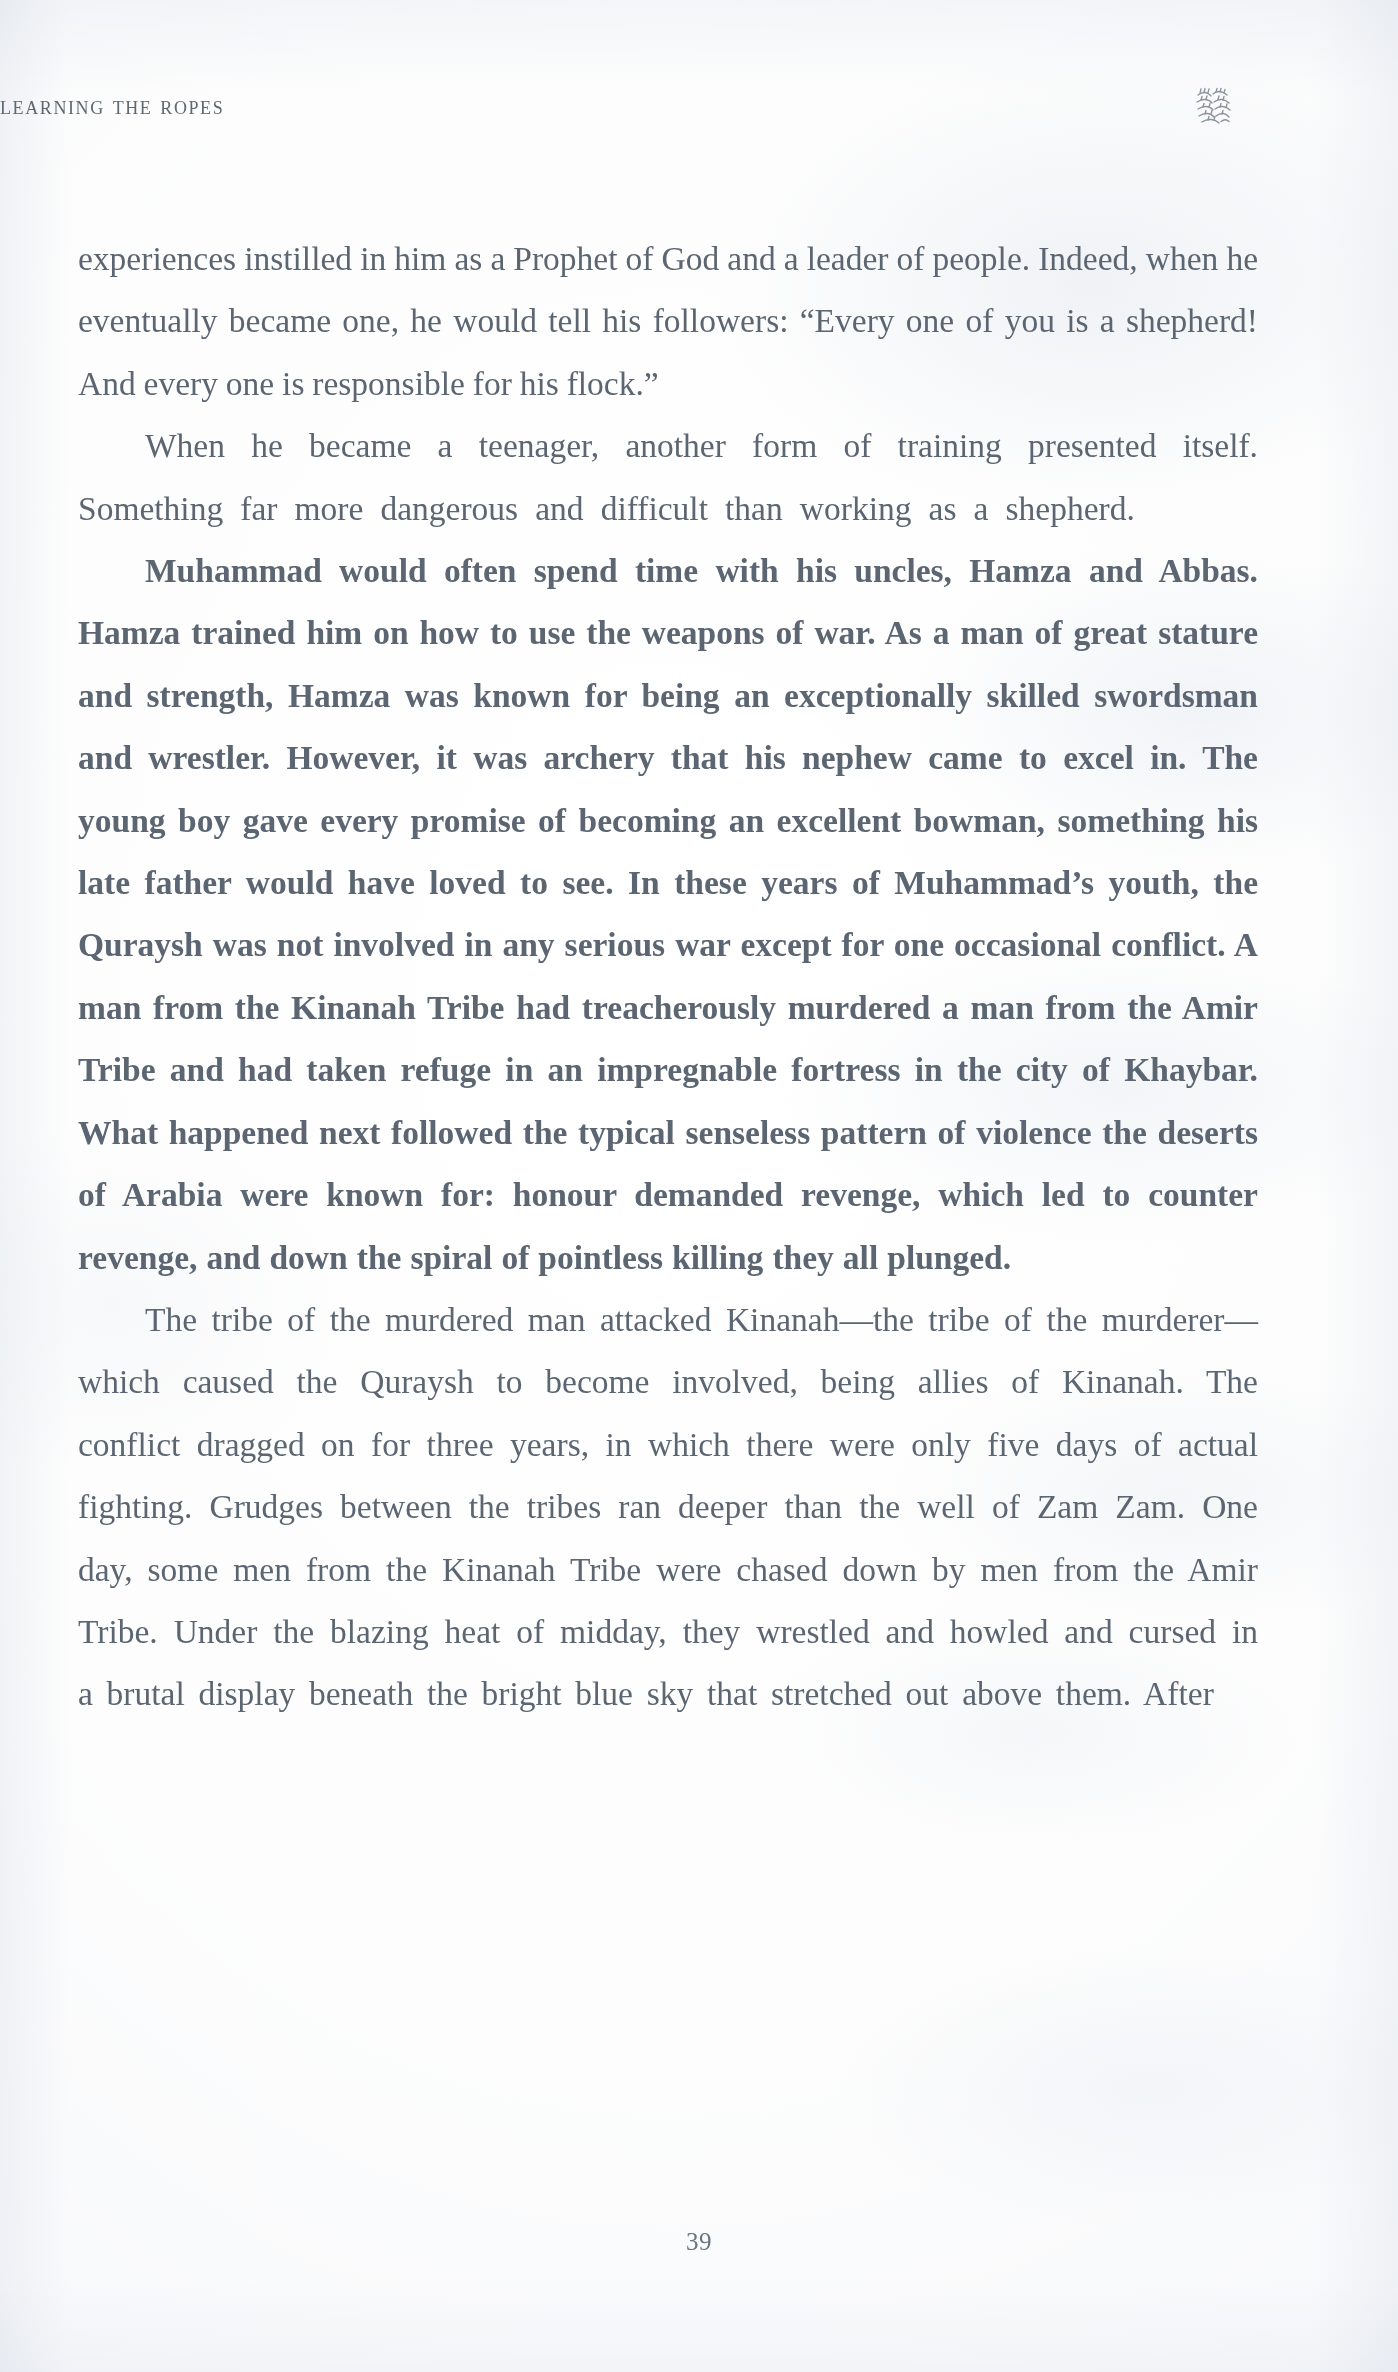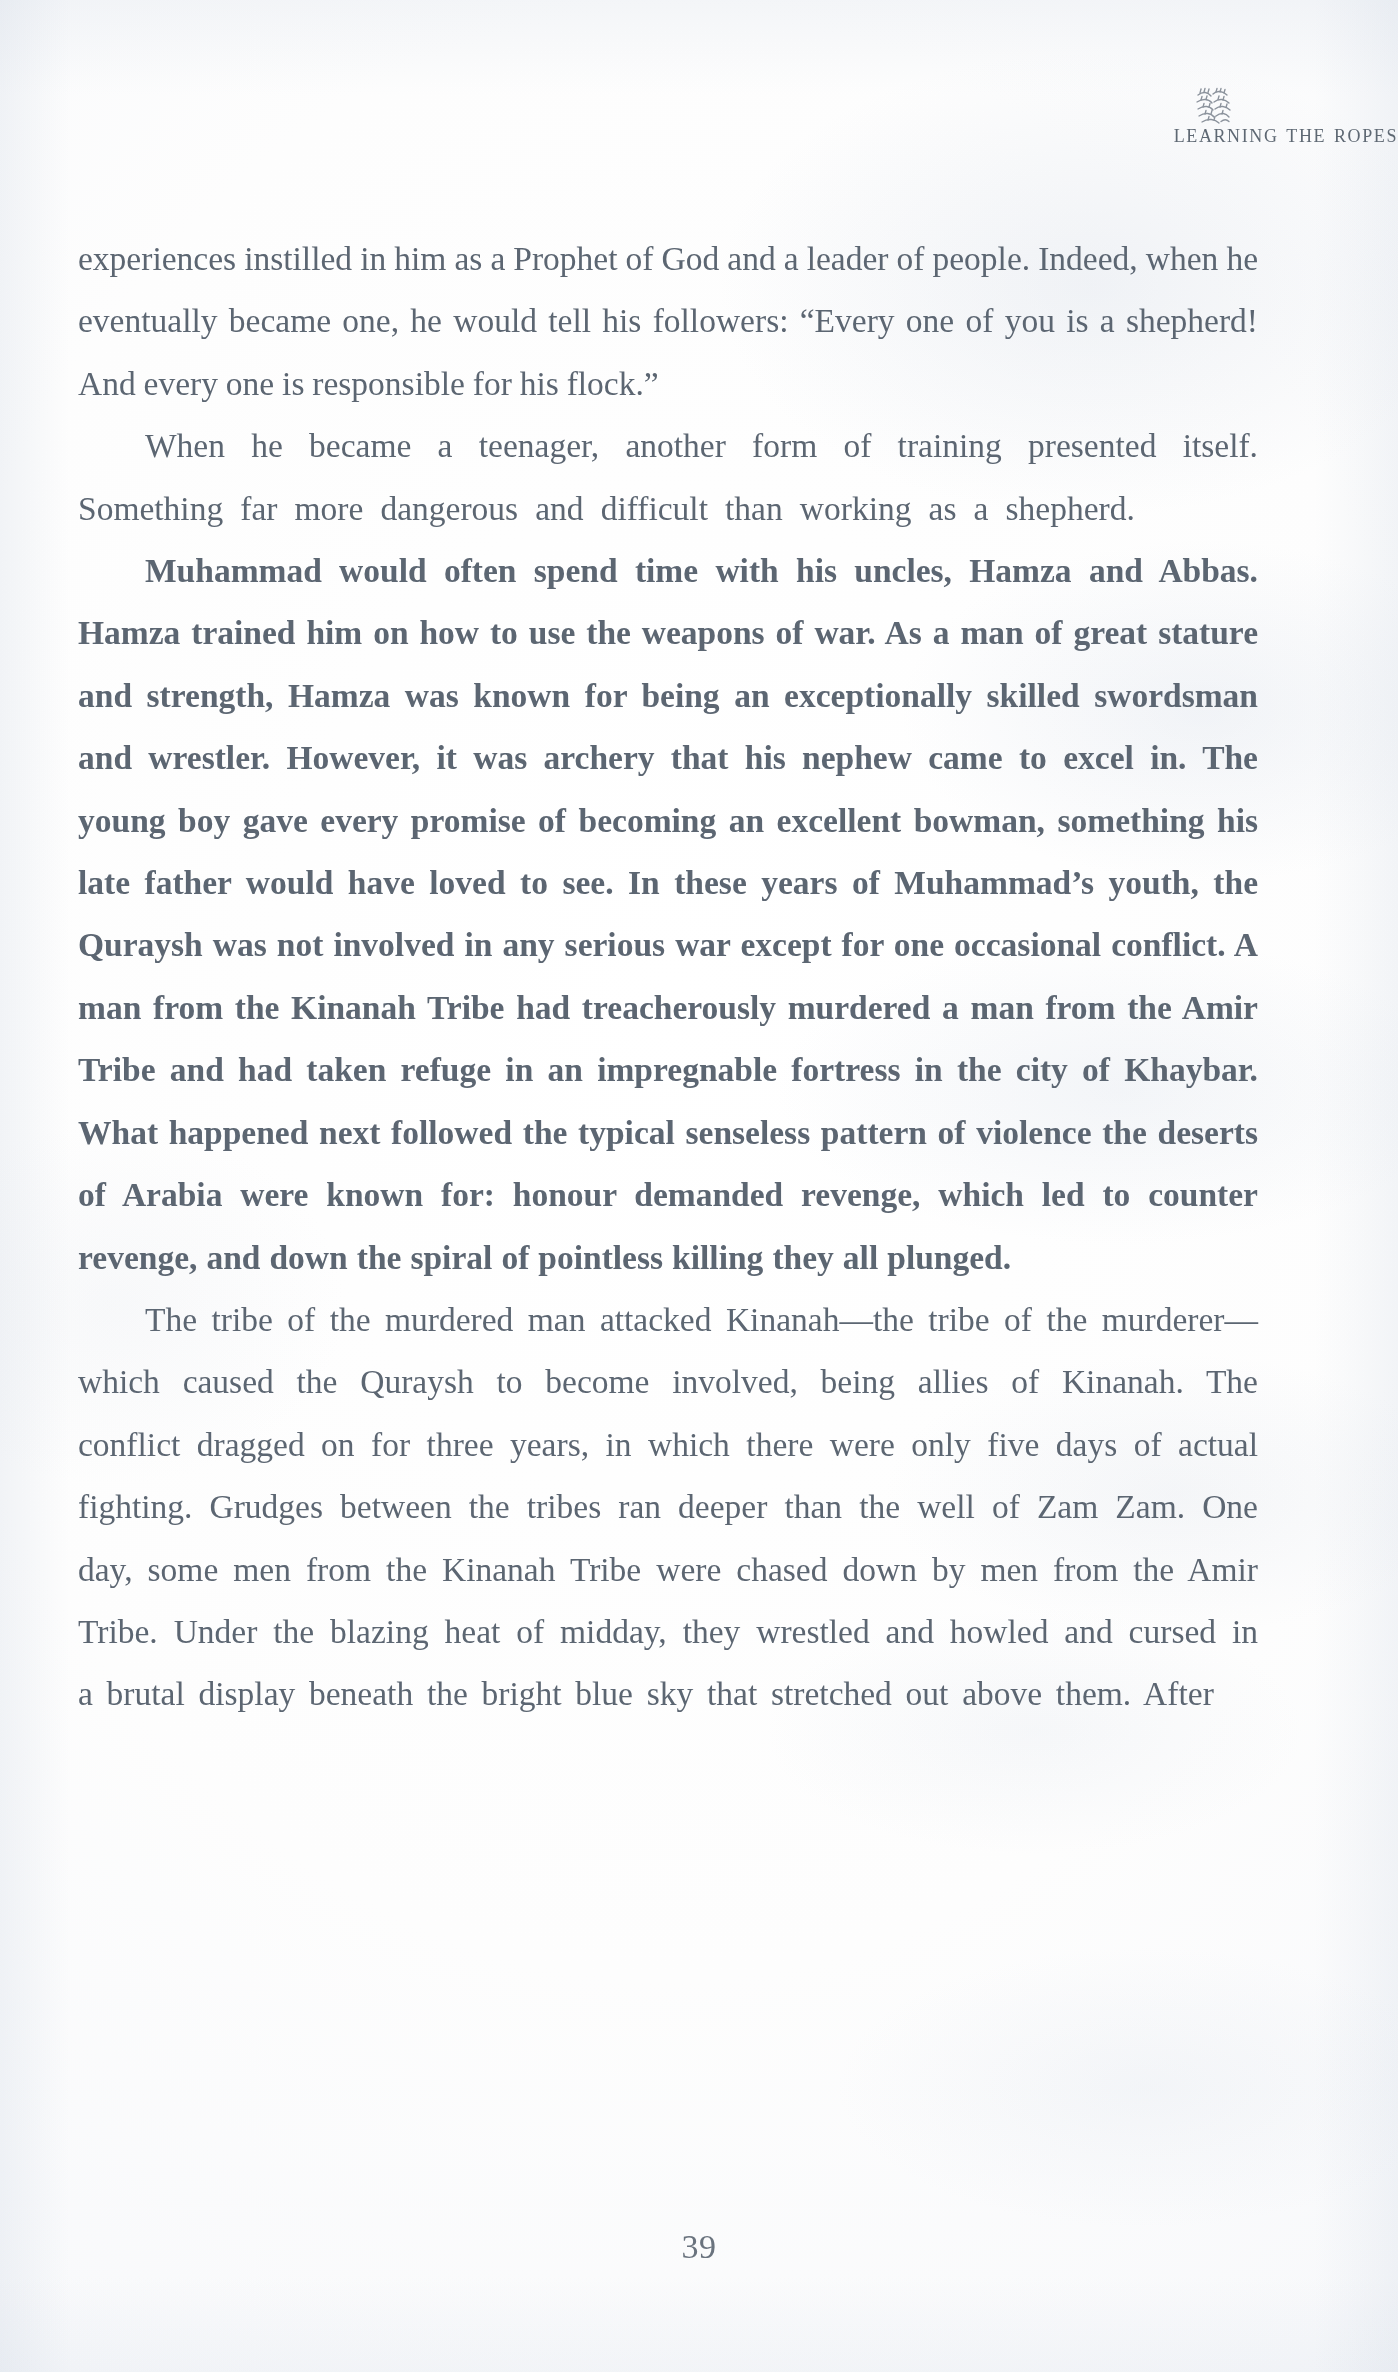--- a/index.html
+++ b/index.html
@@ -40,28 +40,27 @@
       linear-gradient(180deg, rgba(200,210,224,0.18) 0%, rgba(200,210,224,0.00) 4%),
       linear-gradient(0deg, rgba(200,210,224,0.16) 0%, rgba(200,210,224,0.00) 4%);
   }
 
   
   .running-head {
     position: absolute;
     top: 92px;
     left: 0;
     right: 0;
-    text-align: right;
+    text-align: left;
     font-size: 25px;
     letter-spacing: 1.6px;
     color: #5e6873;
     font-variant: small-caps;
     text-transform: lowercase;
     white-space: nowrap;
-    margin-top: 28px;
   }
   .running-head::first-letter { font-size: 25px; }
 
   .seal {
     position: absolute;
     top: 86px;
     left: 1192px;
     width: 44px;
     height: 42px;
     opacity: 0.78;
@@ -92,21 +91,21 @@
   p.para.p-wider  { word-spacing: 0.26em; }
   p.para.p-tight  { word-spacing: -0.015em; }
 
   
   .folio {
     position: absolute;
     top: 2228px;
     left: 0;
     right: 0;
     text-align: center;
-    font-size: 34px;
+    font-size: 25px;
     color: #6a737e;
     letter-spacing: 0.5px;
   }
 
   
   .scan-soft { filter: blur(0.12px); }
 </style>
 </head>
 <body>
 

